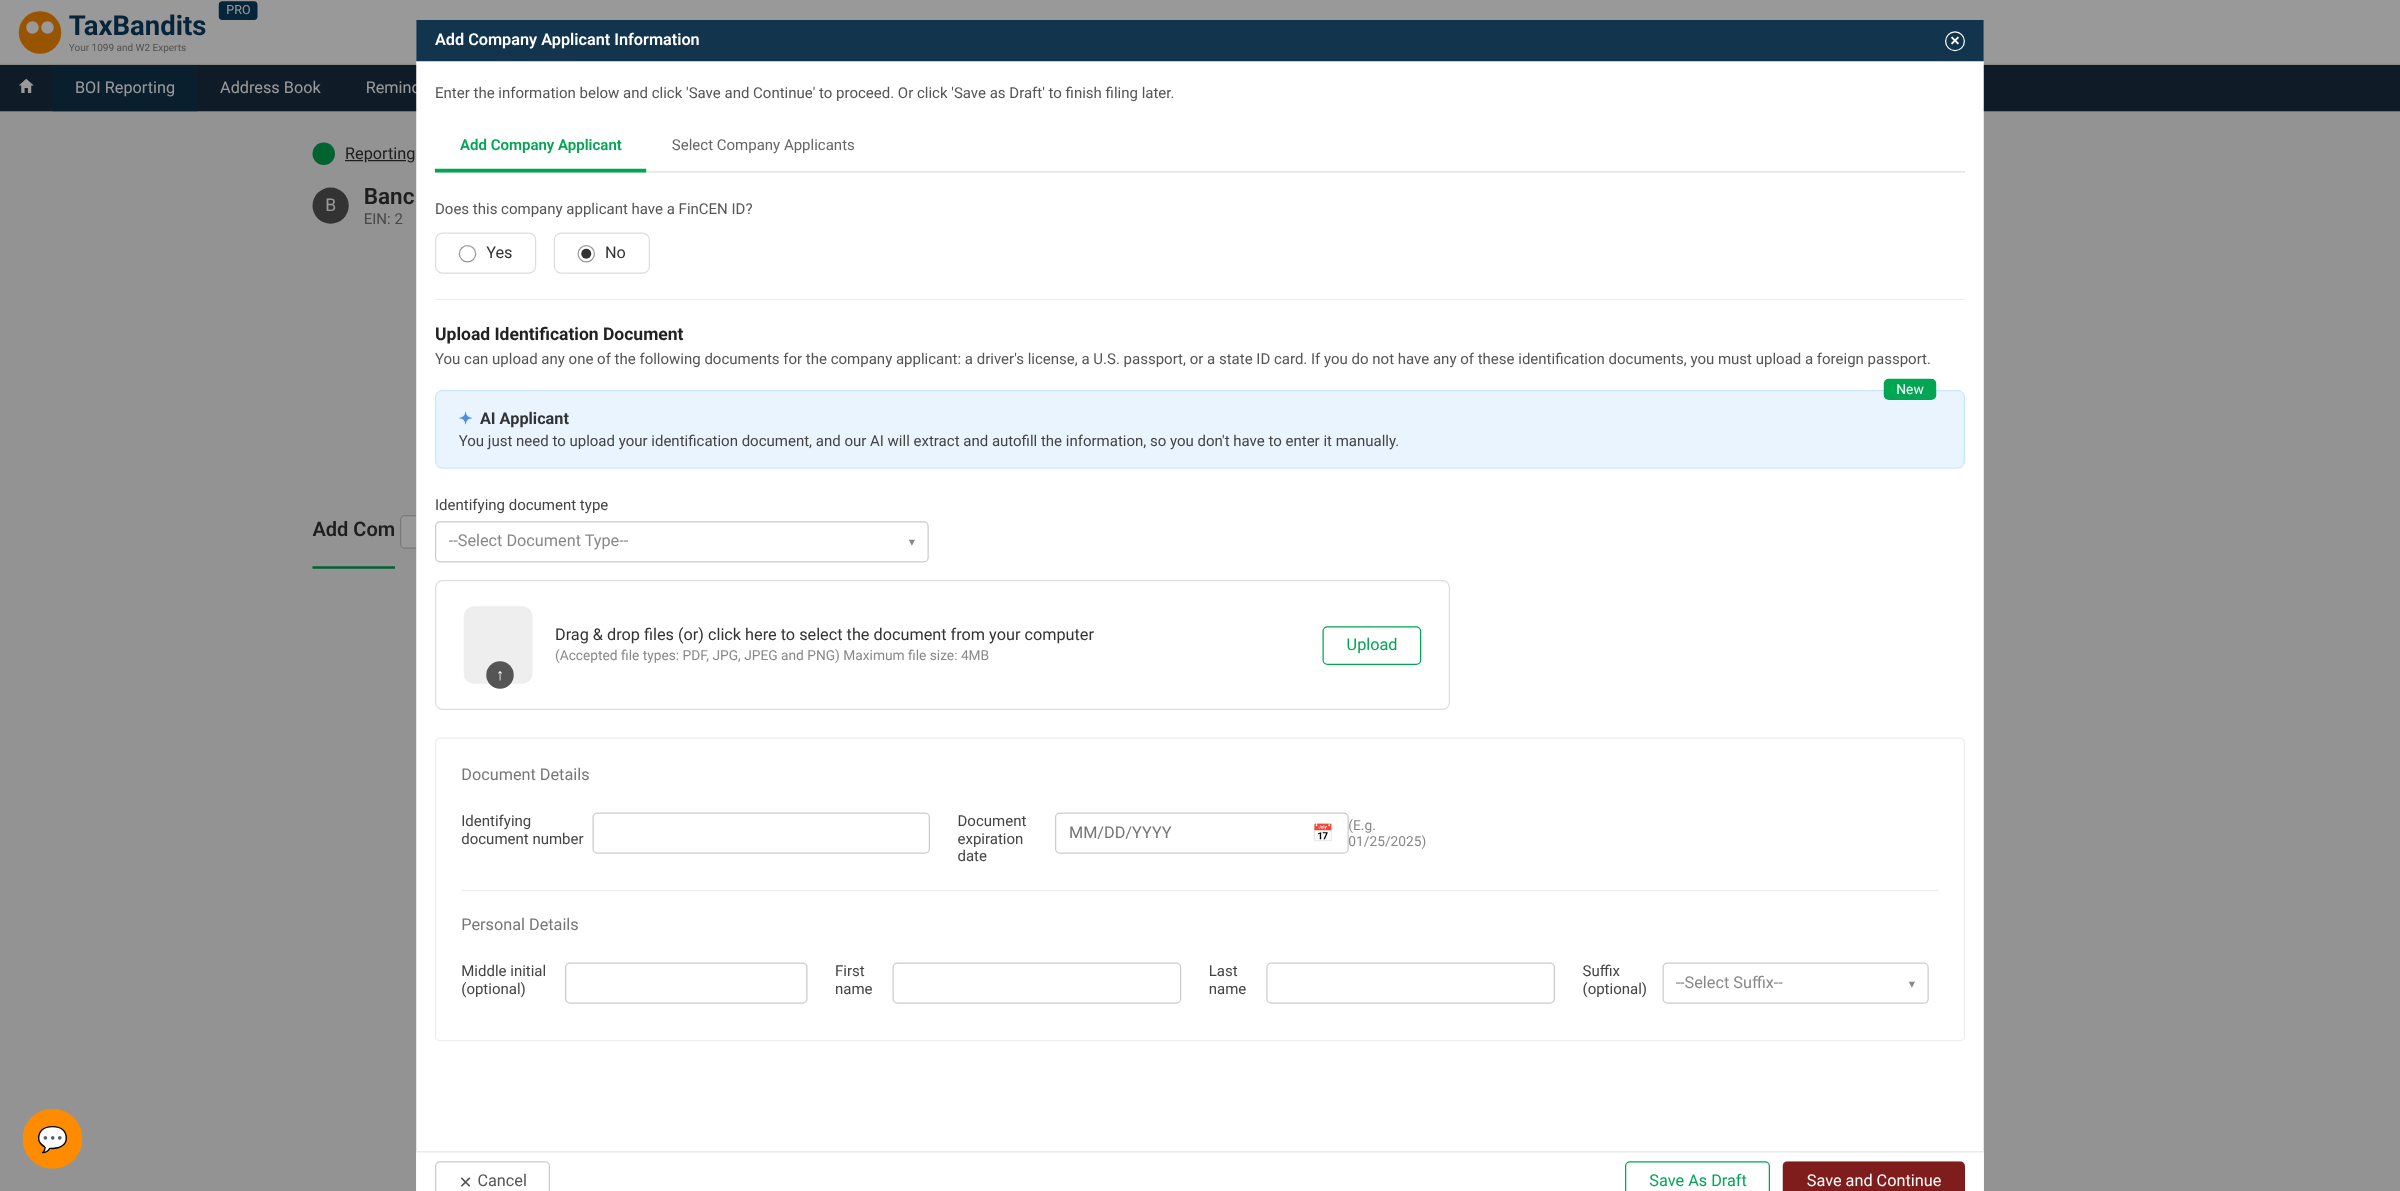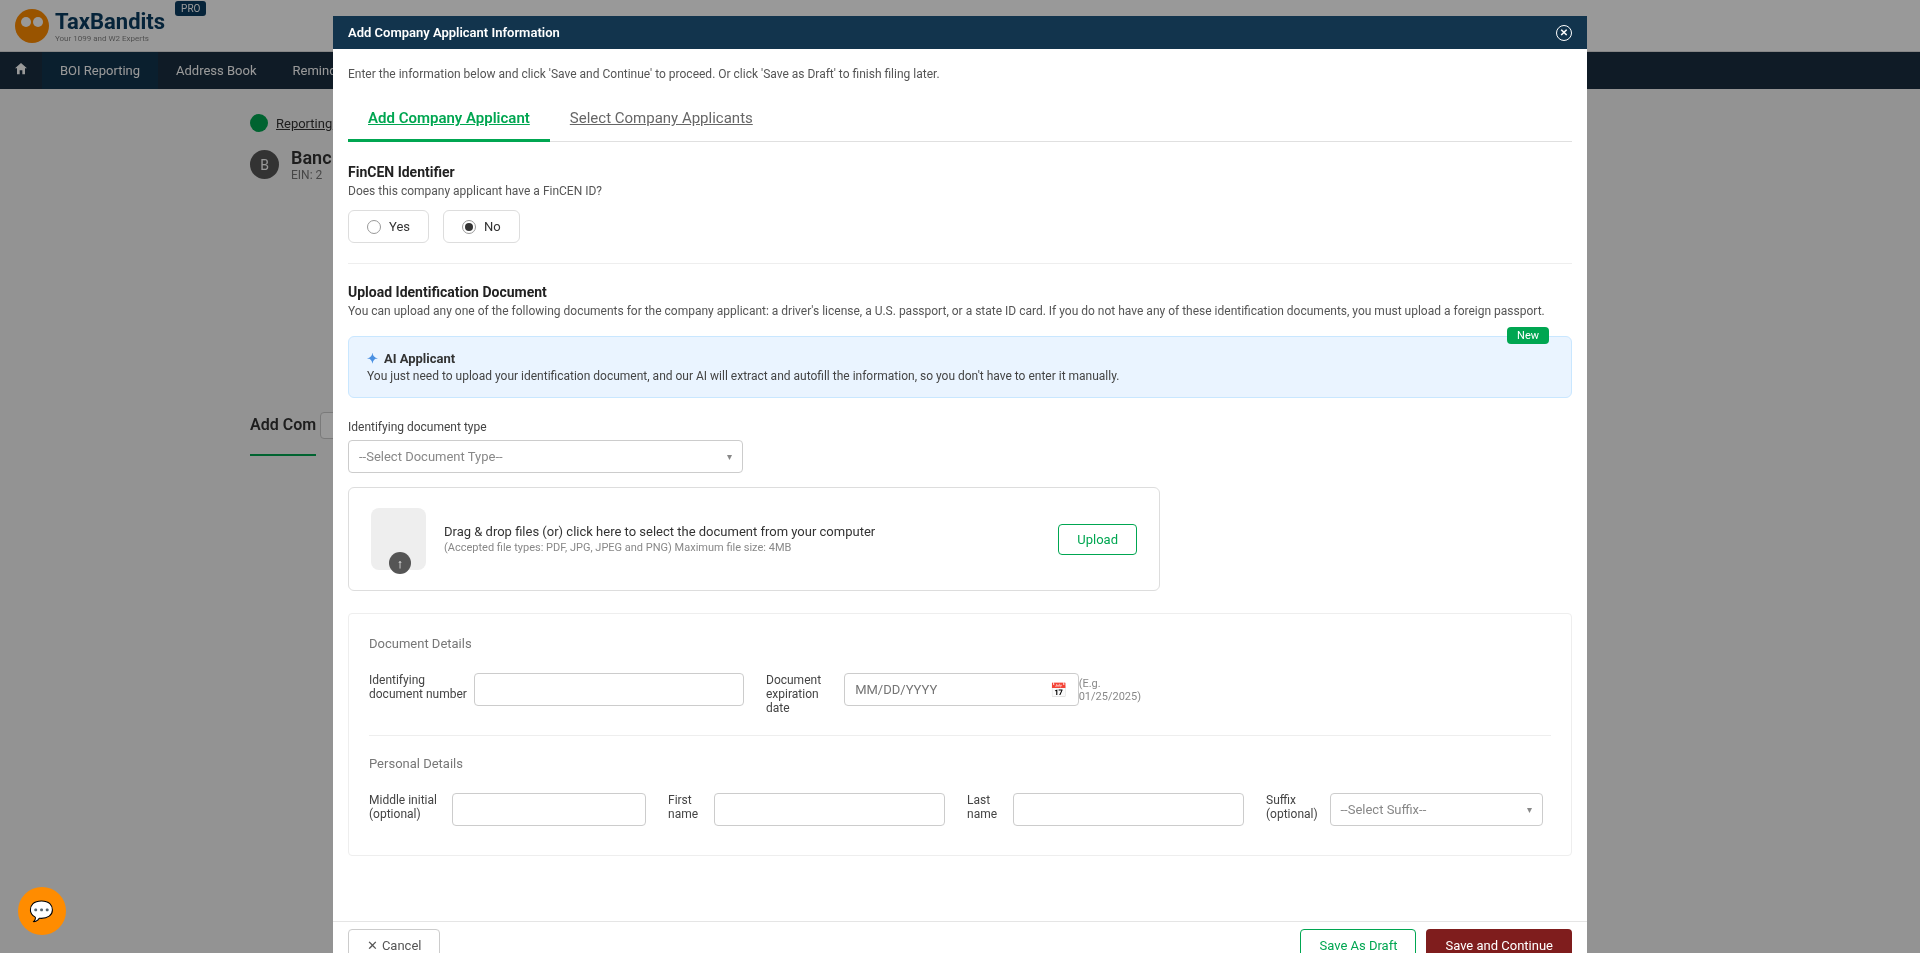--- a/index.html
+++ b/index.html
@@ -37,21 +37,21 @@
 .modal-body { flex:1; overflow-y:auto; padding:18px 15px 20px; font-size:13px; color:#333;}
 .modal-footer { height:48px; border-top:1px solid #e5e5e5; display:flex; align-items:center; padding:0 15px; background:#fff;}
 .btn { border-radius:4px; font-size:13px; padding:8px 18px; cursor:pointer; border:1px solid transparent; }
 .btn-cancel { border:1px solid #ccc; background:#fff; color:#555; display:inline-flex; align-items:center; gap:4px;}
 .btn-outline { border:1px solid #00a651; background:#fff; color:#00a651; }
 .btn-primary { background:#7f1d1d; color:#fff; }
 
 .instr { font-size:12px; color:#555; margin-bottom:18px; }
 
 .tabs { display:flex; border-bottom:1px solid #e0e0e0; margin-bottom:22px;}
-.tab { padding:10px 20px 12px; font-size:15px; color:#666; cursor:pointer;text-decoration:underline; }
+.tab { padding:10px 20px 12px; font-size:12px; color:#666; cursor:pointer; }
 .tab.active { color:#00a651; font-weight:600; border-bottom:3px solid #00a651; margin-bottom:-1px;}
 
 .section-h { font-size:14px; font-weight:700; color:#222; margin-bottom:4px;}
 .section-sub { font-size:12px; color:#555; margin-bottom:12px;}
 .radio-row { display:flex; gap:14px; margin-bottom:20px;}
 .radio-pill { border:1px solid #ddd; border-radius:6px; padding:8px 18px; display:flex; align-items:center; gap:8px; cursor:pointer; font-size:13px;}
 .radio-dot { width:14px; height:14px; border:1px solid #999; border-radius:50%; display:inline-flex; align-items:center; justify-content:center;}
 .radio-pill.selected .radio-dot::after { content:""; width:8px; height:8px; background:#333; border-radius:50%;}
 
 .hr { border:none; border-top:1px solid #eee; margin:14px 0 20px;}
@@ -142,21 +142,20 @@
   </div>
 
   <div class="modal-body">
     <div class="instr">Enter the information below and click 'Save and Continue' to proceed. Or click 'Save as Draft' to finish filing later.</div>
 
     <div class="tabs">
       <div class="tab active">Add Company Applicant</div>
       <div class="tab">Select Company Applicants</div>
     </div>
 
-    <div class="section-h">FinCEN Identifier</div>
     <div class="section-sub">Does this company applicant have a FinCEN ID?</div>
     <div class="radio-row">
       <label class="radio-pill">
         <span class="radio-dot"></span>
         <span>Yes</span>
       </label>
       <label class="radio-pill selected">
         <span class="radio-dot"></span>
         <span>No</span>
       </label>

